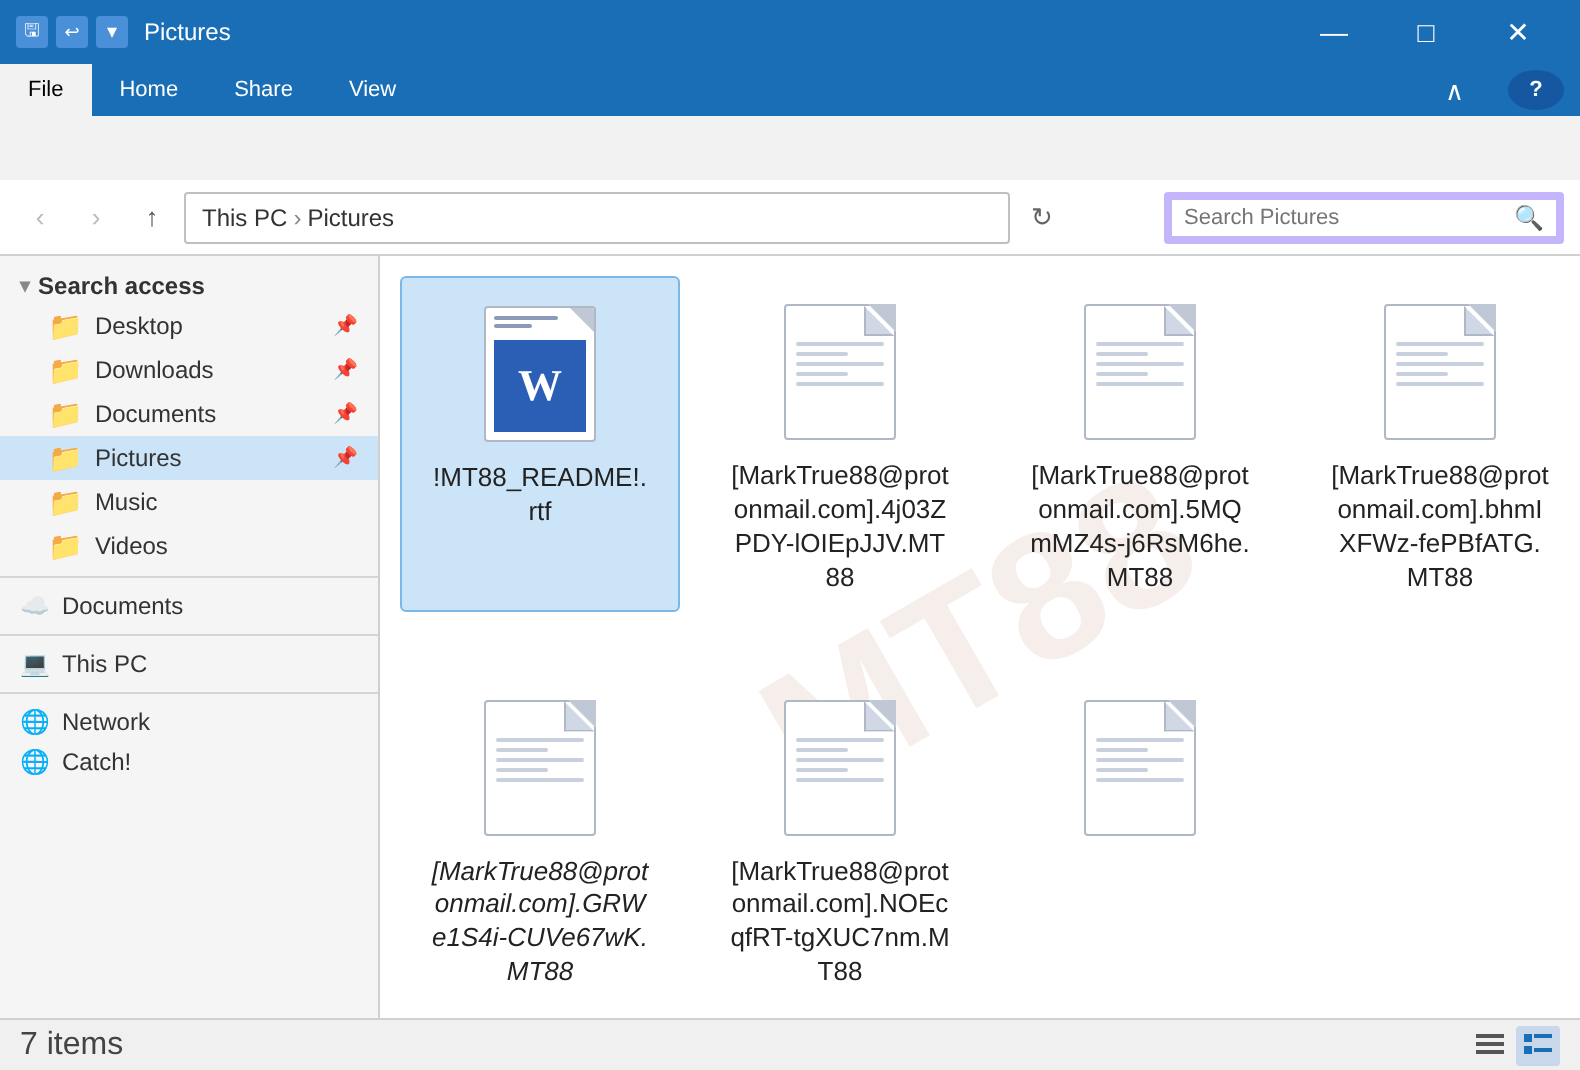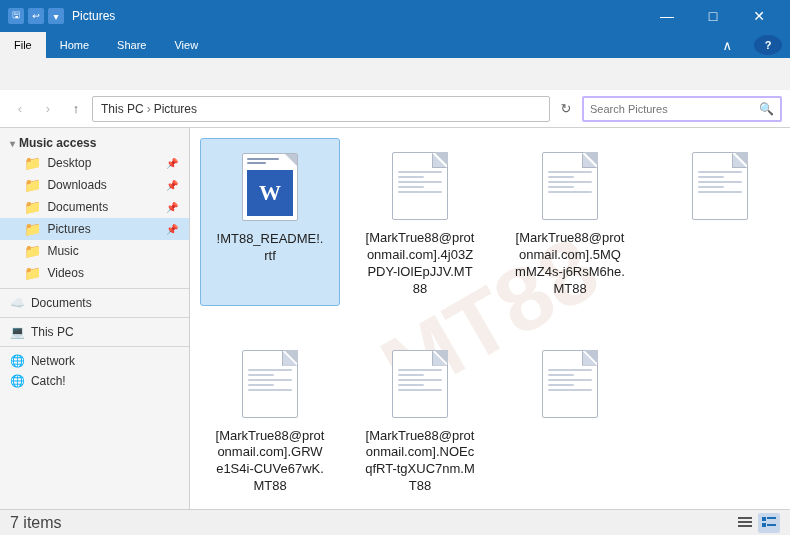--- a/index.html
+++ b/index.html
@@ -122,27 +122,28 @@
       display: flex;
       align-items: center;
       justify-content: center;
       color: #666;
       font-size: 13px;
       cursor: pointer;
     }
     .search-box {
       width: 200px;
       height: 26px;
-      border: 2px solid #c4b5fd;
+      border: 4px solid #c4b5fd;
       background: white;
       display: flex;
       align-items: center;
       padding: 0 6px;
       gap: 4px;
       border-radius: 2px;
+      margin-left: 45px;
     }
     .search-box input {
       border: none;
       outline: none;
       flex: 1;
       font-size: 11px;
       color: #999;
       background: transparent;
     }
     .search-icon-btn {
@@ -430,21 +431,21 @@
     <span class="search-icon-btn">🔍</span>
   </div>
 </div>
 
 <div class="main-layout">
 
   <div class="sidebar">
 
     <div class="sidebar-section-header">
       <span class="chevron">▾</span>
-      <span>Music access</span>
+      <span>Search access</span>
     </div>
     <div class="sidebar-item">
       <span class="folder-icon" style="color:#e8b84b;">📁</span>
       <span>Desktop</span>
       <span class="pin-icon">📌</span>
     </div>
     <div class="sidebar-item">
       <span class="folder-icon" style="color:#e8b84b;">📁</span>
       <span>Downloads</span>
       <span class="pin-icon">📌</span>
@@ -551,25 +552,26 @@
           <div class="file-icon-generic">
             <div class="file-lines">
               <div class="file-line"></div>
               <div class="file-line short"></div>
               <div class="file-line"></div>
               <div class="file-line short"></div>
               <div class="file-line"></div>
             </div>
           </div>
         </div>
+        <div class="file-name">[MarkTrue88@protonmail.com].bhmIXFWz-fePBfATG.MT88</div>
       </div>
 
       <div style="grid-column: 1; height: 10px;"></div>
 
-      <div class="file-item" style="grid-column:1;">
+      <div class="file-item" style="grid-column:1;font-style:italic;">
         <div class="file-icon-wrapper">
           <div class="file-icon-generic">
             <div class="file-lines">
               <div class="file-line"></div>
               <div class="file-line short"></div>
               <div class="file-line"></div>
               <div class="file-line short"></div>
               <div class="file-line"></div>
             </div>
           </div>

